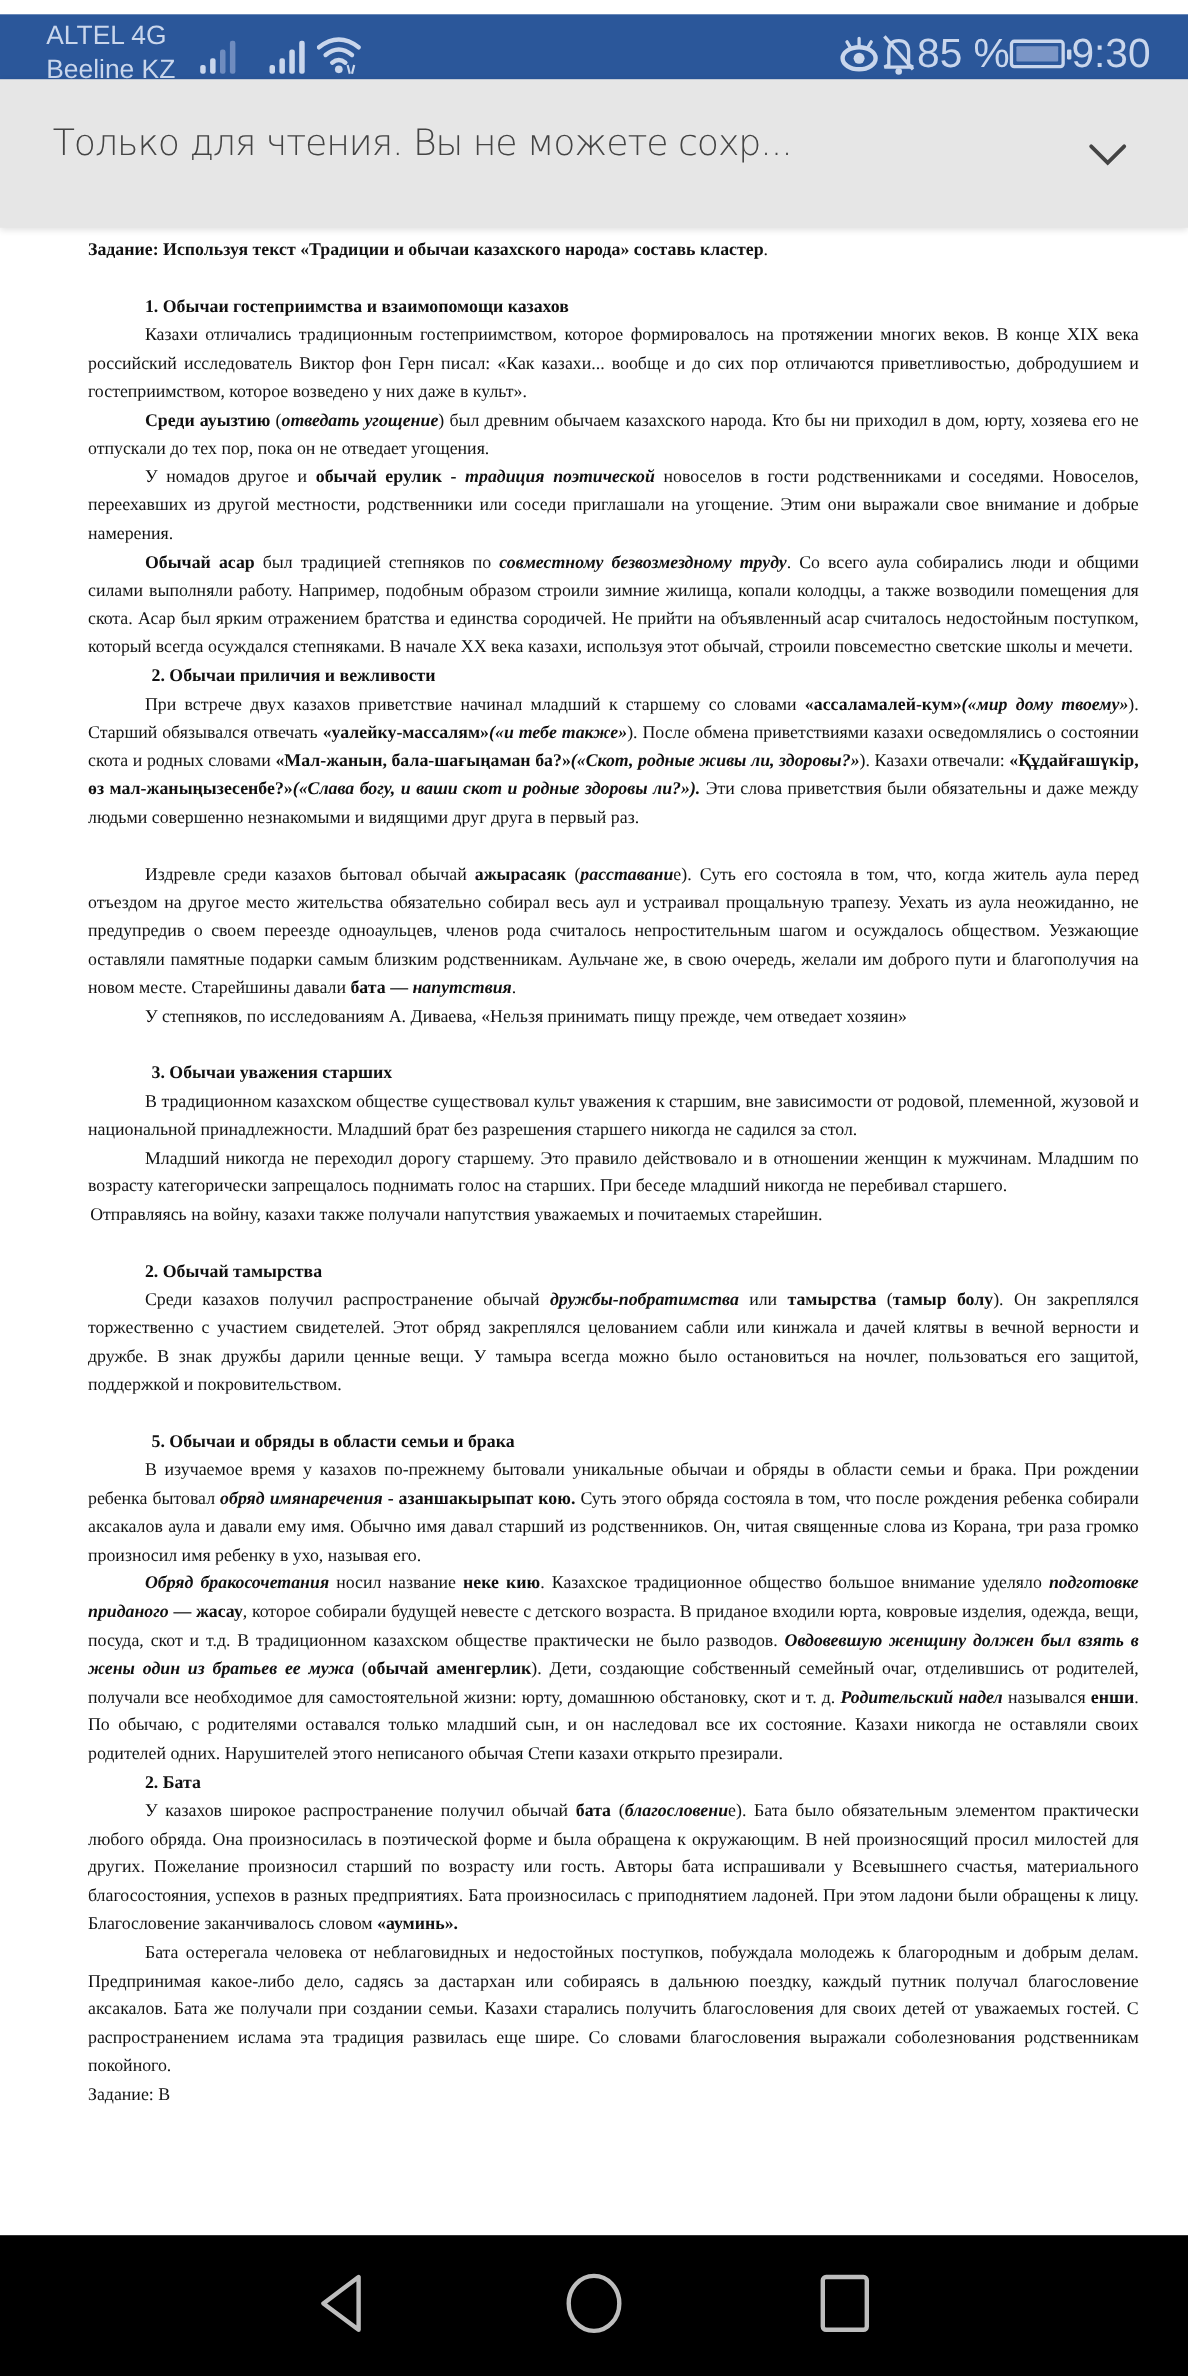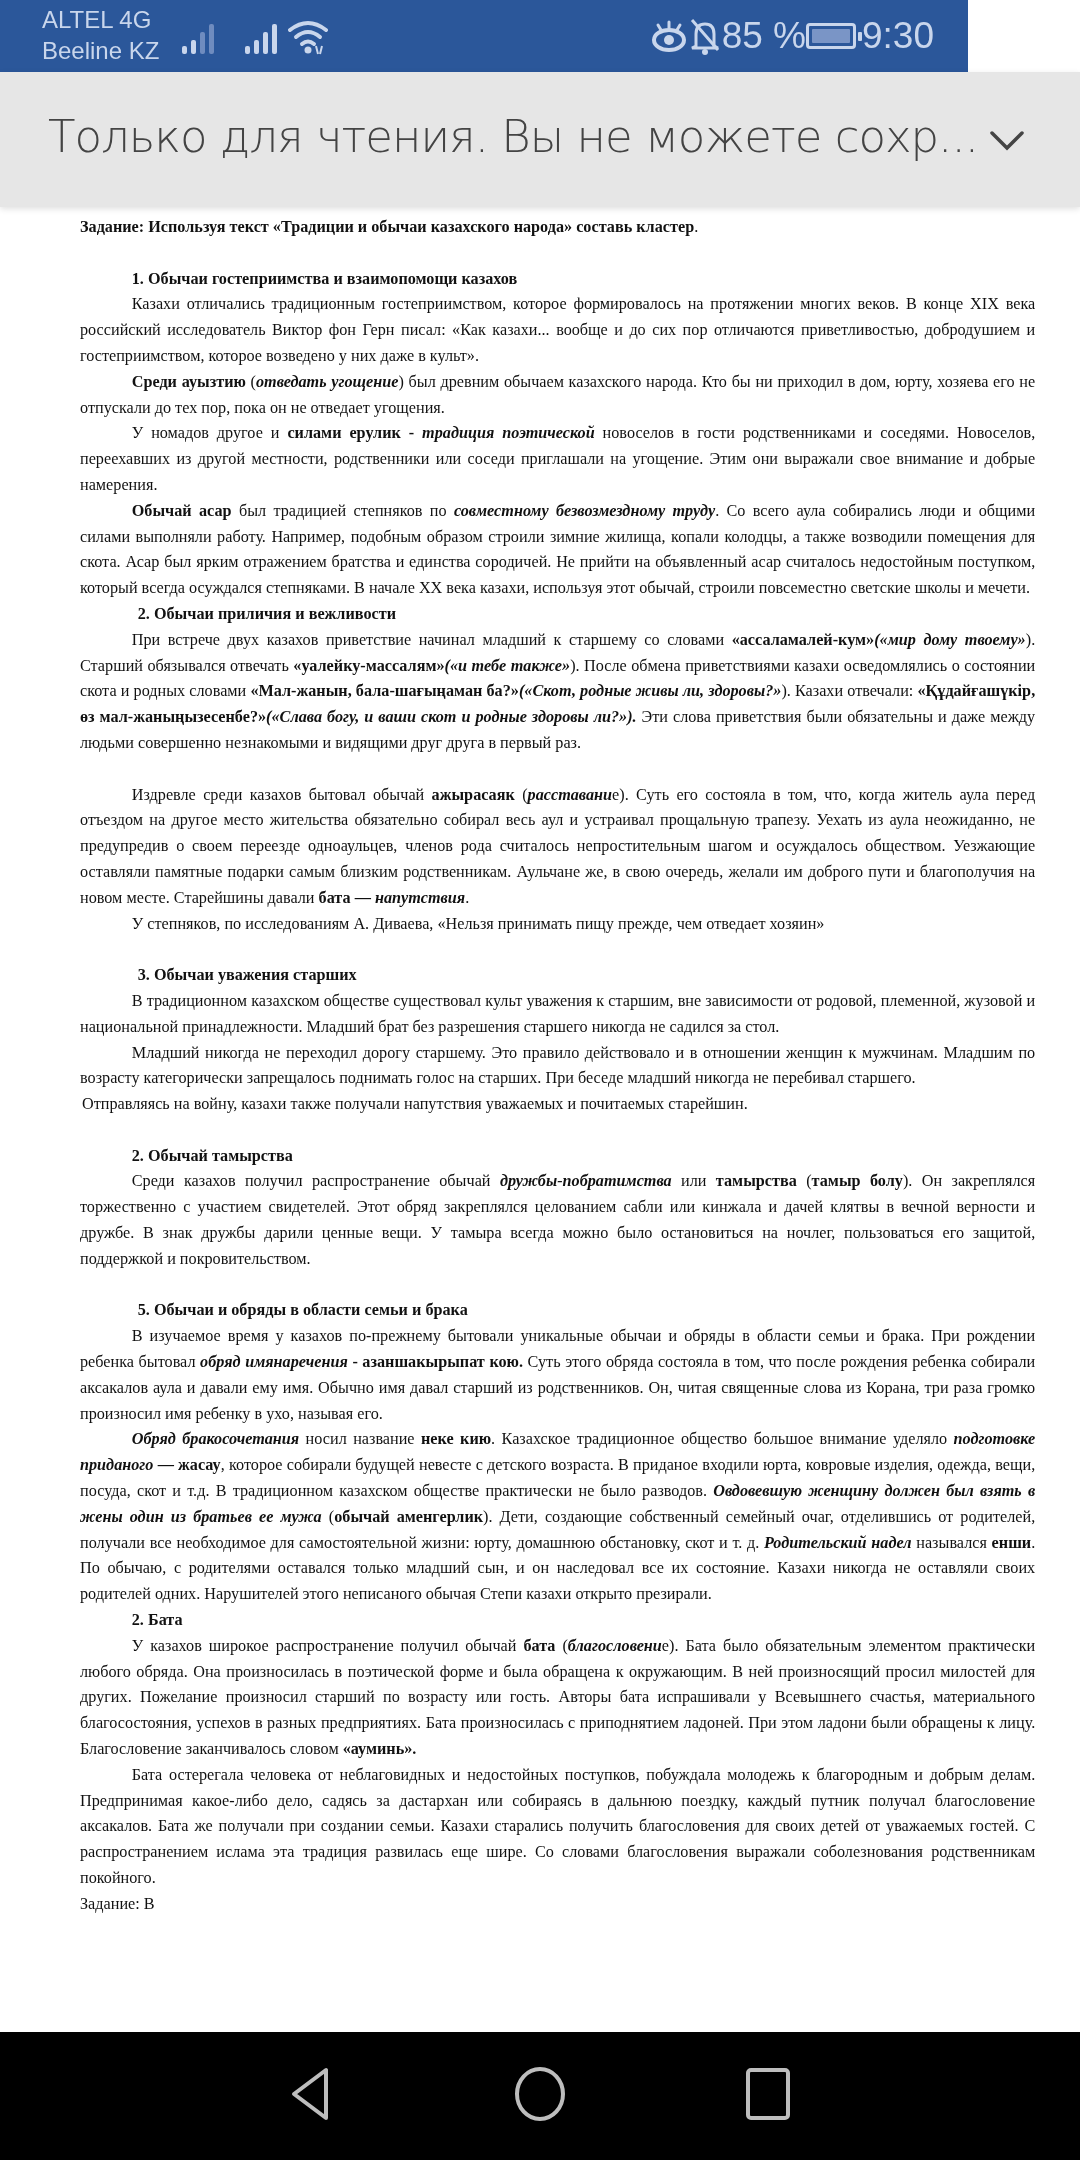--- a/index.html
+++ b/index.html
@@ -3,39 +3,39 @@
 <meta charset="utf-8">
 <style>
   html, body { margin: 0; padding: 0; }
   body {
     width: 1080px; height: 2160px; overflow: hidden; position: relative;
     background: #ffffff;
     font-family: "Liberation Sans", sans-serif;
   }
   
   .status-bar {
-    position: absolute; left: 0; top: 0; width: 968px; height: 72px;
+    position: absolute; left: 0; top: 13px; width: 1080px; height: 72px;
     background: #2b579a; color: #c9d6ec;
   }
   .carriers { position: absolute; left: 42px; top: 4px; font-size: 24px; line-height: 31px; }
   .signal { position: absolute; top: 18px; height: 36px; display: flex; align-items: flex-end; gap: 4px; }
   .signal span { display: block; width: 5px; background: #c9d6ec; border-radius: 2px; }
   .signal span.dim { background: #6f8cbf; }
   .wifi { position: absolute; left: 288px; top: 18px; width: 44px; height: 38px; }
   .status-right { position: absolute; right: 34px; top: 8px; height: 56px; display: flex; align-items: center; font-size: 37px; }
   .status-right .icon { display: inline-block; }
   .battery { width: 50px; height: 26px; border: 3px solid #c9d6ec; border-radius: 4px; position: relative; box-sizing: border-box; }
   .battery .fill { position: absolute; left: 3px; top: 3px; bottom: 3px; right: 3px; background: #7a95c6; border-radius: 1px; }
   .battery .nub { position: absolute; right: -9px; top: 6px; width: 4px; height: 9px; background: #c9d6ec; border-radius: 1px; }
   
   .readonly-bar {
     position: absolute; left: 0; top: 72px; width: 1080px; height: 135px;
     background: #e6e6e6; box-shadow: 0 2px 6px rgba(0,0,0,0.12);
   }
-  .readonly-text { position: absolute; left: 48px; top: 38px; font-size: 45px; color: #444; font-family: "DejaVu Sans", sans-serif; font-weight: 300; letter-spacing: -1px; }
+  .readonly-text { position: absolute; left: 48px; top: 38px; font-size: 33px; color: #444; font-family: "DejaVu Sans", sans-serif; font-weight: 300; letter-spacing: -1px; }
   .expand-btn { position: absolute; right: 50px; top: 45px; width: 46px; height: 46px; cursor: pointer; }
   
   .doc {
     position: absolute; left: 80px; top: 214px; width: 960px;
     font-family: "Liberation Serif", serif; font-size: 16.3px; line-height: 25.8px; color: #111;
     transform: scaleX(0.995); transform-origin: left top;
   }
   .doc p { margin: 0; text-align: justify; }
   .doc p.indent { text-indent: 52px; }
   .doc p.head { padding-left: 52px; font-weight: bold; }
@@ -102,21 +102,21 @@
     <path d="M8 16 L23 31 L38 16" stroke="#444" stroke-width="3.5" fill="none" stroke-linecap="round"></path>
   </svg>
 </div>
 
 <div class="doc" id="doc">
     <p class="task"><span>Задание: Используя текст «Традиции и обычаи казахского народа»  составь кластер</span><span style="font-weight: normal;">.</span></p>
     <p class="blank"></p>
     <p class="head"><span>1. Обычаи гостеприимства и взаимопомощи казахов</span></p>
     <p class="indent"><span>Казахи отличались традиционным гостеприимством, которое формировалось на протяжении многих веков. В конце XIX века российский исследователь Виктор фон Герн писал: «Как казахи... вообще и до сих пор отличаются приветливостью, добродушием и гостеприимством, которое возведено у них даже в культ».</span></p>
     <p class="indent"><span class="b">Среди ауызтию</span><span> (</span><span class="b i">отведать угощение</span><span>) был древним обычаем казахского народа. Кто бы ни приходил в дом, юрту, хозяева его не отпускали до тех пор, пока он не отведает угощения.</span></p>
-    <p class="indent"><span>У номадов другое и </span><span class="b">силами ерулик - </span><span class="b i">традиция поэтической</span><span> новоселов в гости родственниками и соседями. Новоселов, переехавших из другой местности, родственники или соседи приглашали на угощение. Этим они выражали свое внимание и добрые намерения.</span></p>
+    <p class="indent"><span>У номадов другое и </span><span class="b">обычай ерулик - </span><span class="b i">традиция поэтической</span><span> новоселов в гости родственниками и соседями. Новоселов, переехавших из другой местности, родственники или соседи приглашали на угощение. Этим они выражали свое внимание и добрые намерения.</span></p>
     <p class="indent"><span class="b">Обычай асар</span><span> был традицией степняков по </span><span class="b i">совместному безвозмездному труду</span><span>. Со всего аула собирались люди и общими силами выполняли работу. Например, подобным образом строили зимние жилища, копали колодцы, а также возводили помещения для скота. Асар был ярким отражением братства и единства сородичей. Не прийти на объявленный асар считалось недостойным поступком, который всегда осуждался степняками. В начале XX века казахи, используя этот обычай, строили повсеместно светские школы и мечети.</span></p>
     <p class="head2"><span>2. Обычаи приличия и вежливости</span></p>
     <p class="indent"><span>При встрече двух казахов приветствие начинал младший к старшему со словами </span><span class="b">«ассаламалей-кум»</span><span class="b i">(«мир дому твоему»</span><span>). Старший обязывался отвечать </span><span class="b">«уалейку-массалям»</span><span class="b i">(«и тебе также»</span><span>). После обмена приветствиями казахи осведомлялись о состоянии скота и родных словами </span><span class="b">«Мал-жанын, бала-шағыңаман ба?»</span><span class="b i">(«Скот, родные живы ли, здоровы?»</span><span>). Казахи отвечали: </span><span class="b">«Құдайғашүкір, өз мал-жаныңызесенбе?»</span><span class="b i">(«Слава богу, и ваши скот и родные здоровы ли?»).</span><span> Эти слова приветствия были обязательны и даже между людьми совершенно незнакомыми и видящими друг друга в первый раз.</span></p>
     <p class="blank"></p>
     <p class="indent"><span>Издревле среди казахов бытовал обычай </span><span class="b">ажырасаяк</span><span> (</span><span class="b i">расставани</span><span>е). Суть его состояла в том, что, когда житель аула перед отъездом на другое место жительства обязательно собирал весь аул и устраивал прощальную трапезу. Уехать из аула неожиданно, не предупредив о своем переезде одноаульцев, членов рода считалось непростительным шагом и осуждалось обществом. Уезжающие оставляли памятные подарки самым близким родственникам. Аульчане же, в свою очередь, желали им доброго пути и благополучия на новом месте. Старейшины давали </span><span class="b">бата — </span><span class="b i">напутствия</span><span>.</span></p>
     <p class="indent"><span>У степняков, по исследованиям А. Диваева, «Нельзя принимать пищу прежде, чем отведает хозяин»</span></p>
     <p class="blank"></p>
     <p class="head2"><span>3. Обычаи уважения старших</span></p>
     <p class="indent"><span>В традиционном казахском обществе существовал культ уважения к старшим, вне зависимости от родовой, племенной, жузовой и национальной принадлежности.  Младший брат без разрешения старшего никогда не садился за стол.</span></p>
     <p class="indent"><span>Младший никогда не переходил дорогу старшему. Это правило действовало и в отношении женщин к мужчинам. Младшим по возрасту категорически запрещалось поднимать голос на старших. При беседе младший никогда не перебивал старшего.</span></p>

